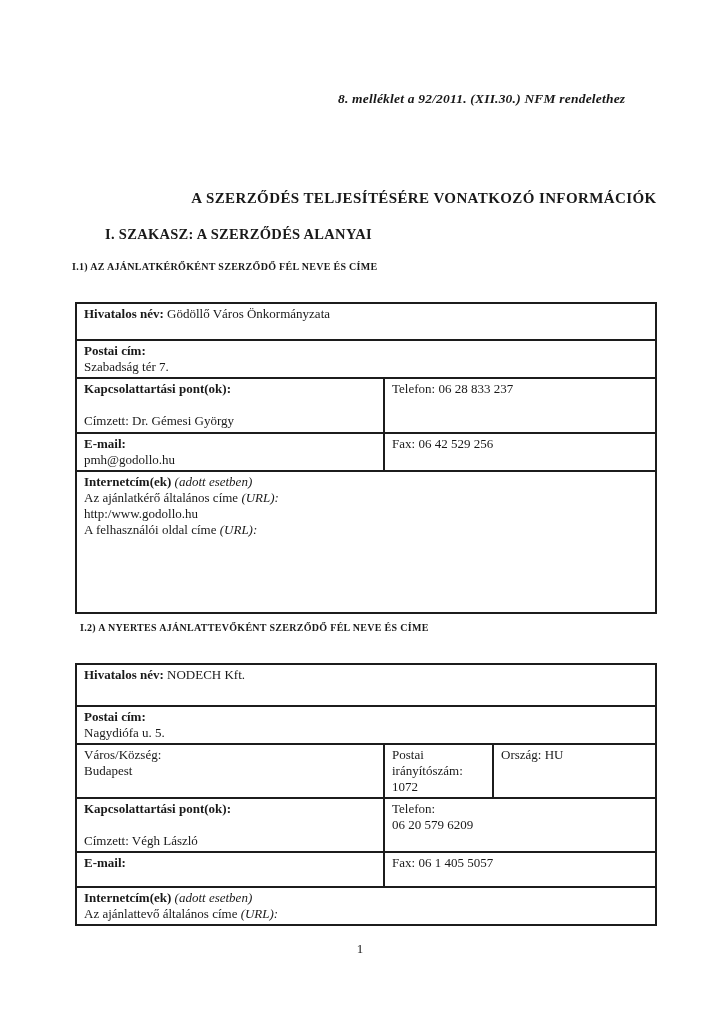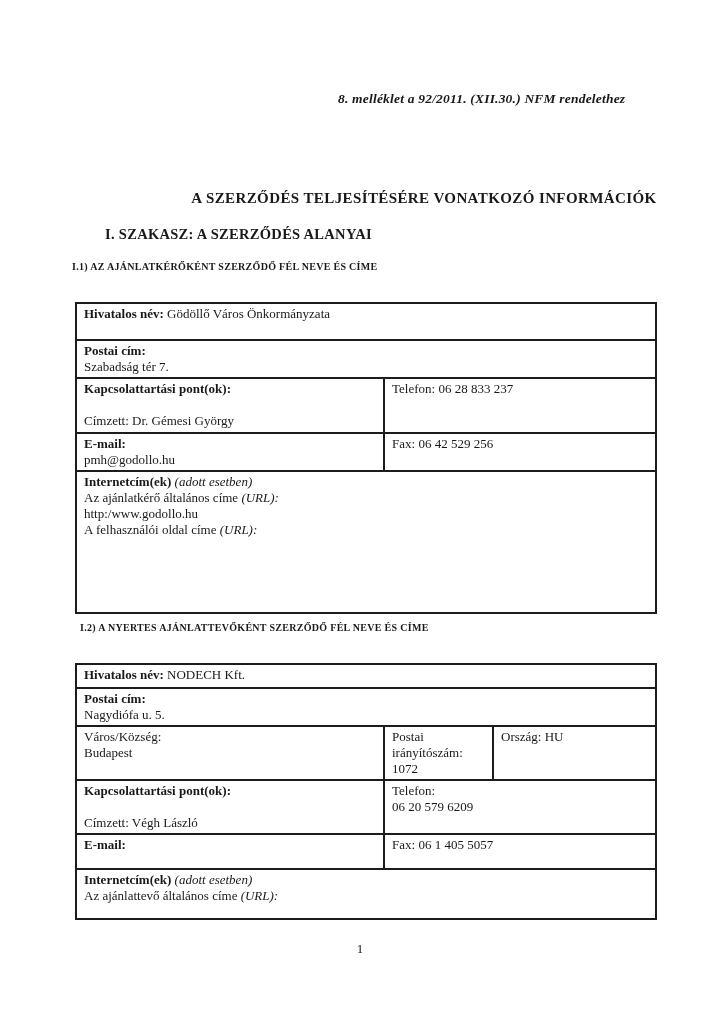--- a/index.html
+++ b/index.html
@@ -162,21 +162,21 @@
 
 <div class="sub-heading" id="winner-heading">I.2) A NYERTES AJÁNLATTEVŐKÉNT SZERZŐDŐ FÉL NEVE ÉS CÍME</div>
 
 <table class="form-table" id="winner-table">
   <colgroup>
       <col style="width:308px">
       <col style="width:109px">
       <col style="width:163px">
     </colgroup>
   <tbody>
-      <tr style="height:24px">
+      <tr style="height:42px">
     <td colspan="3">
       <span class="b">Hivatalos név:</span>
       <span>NODECH Kft.</span>
     </td>
   </tr>
   <tr style="height:35px">
     <td colspan="3">
       <div class="line b">Postai cím:</div>
       <div class="line">Nagydiófa u. 5.</div>
     </td>

